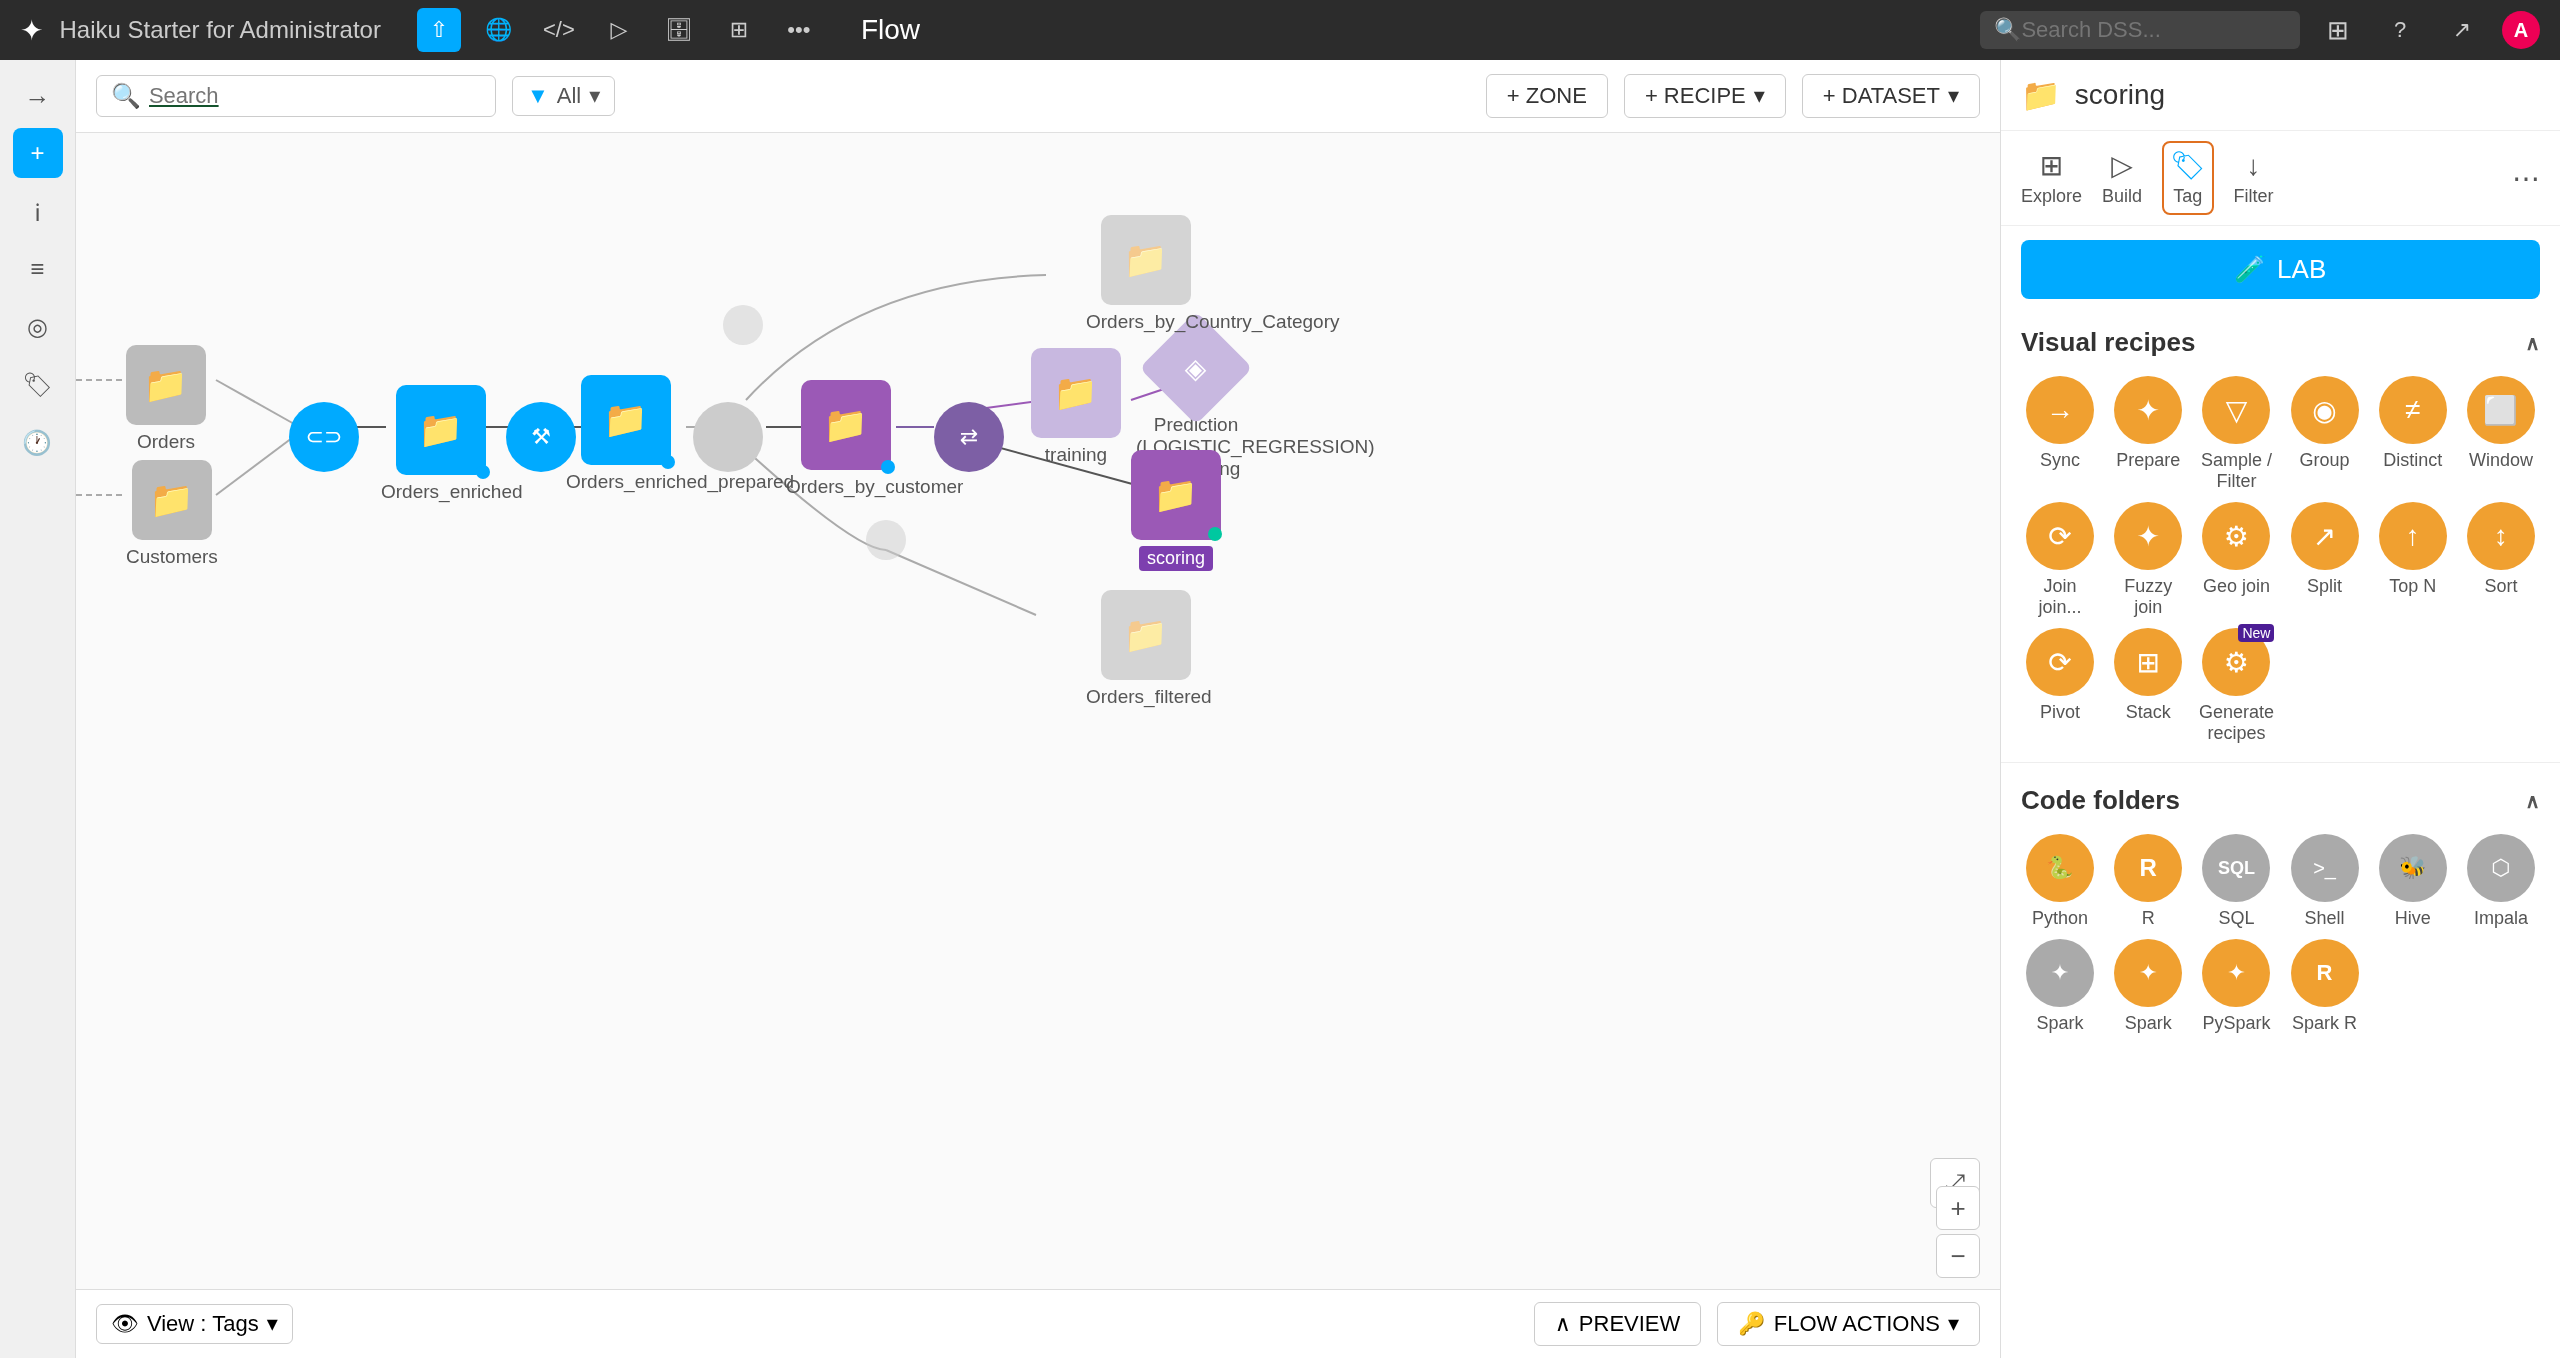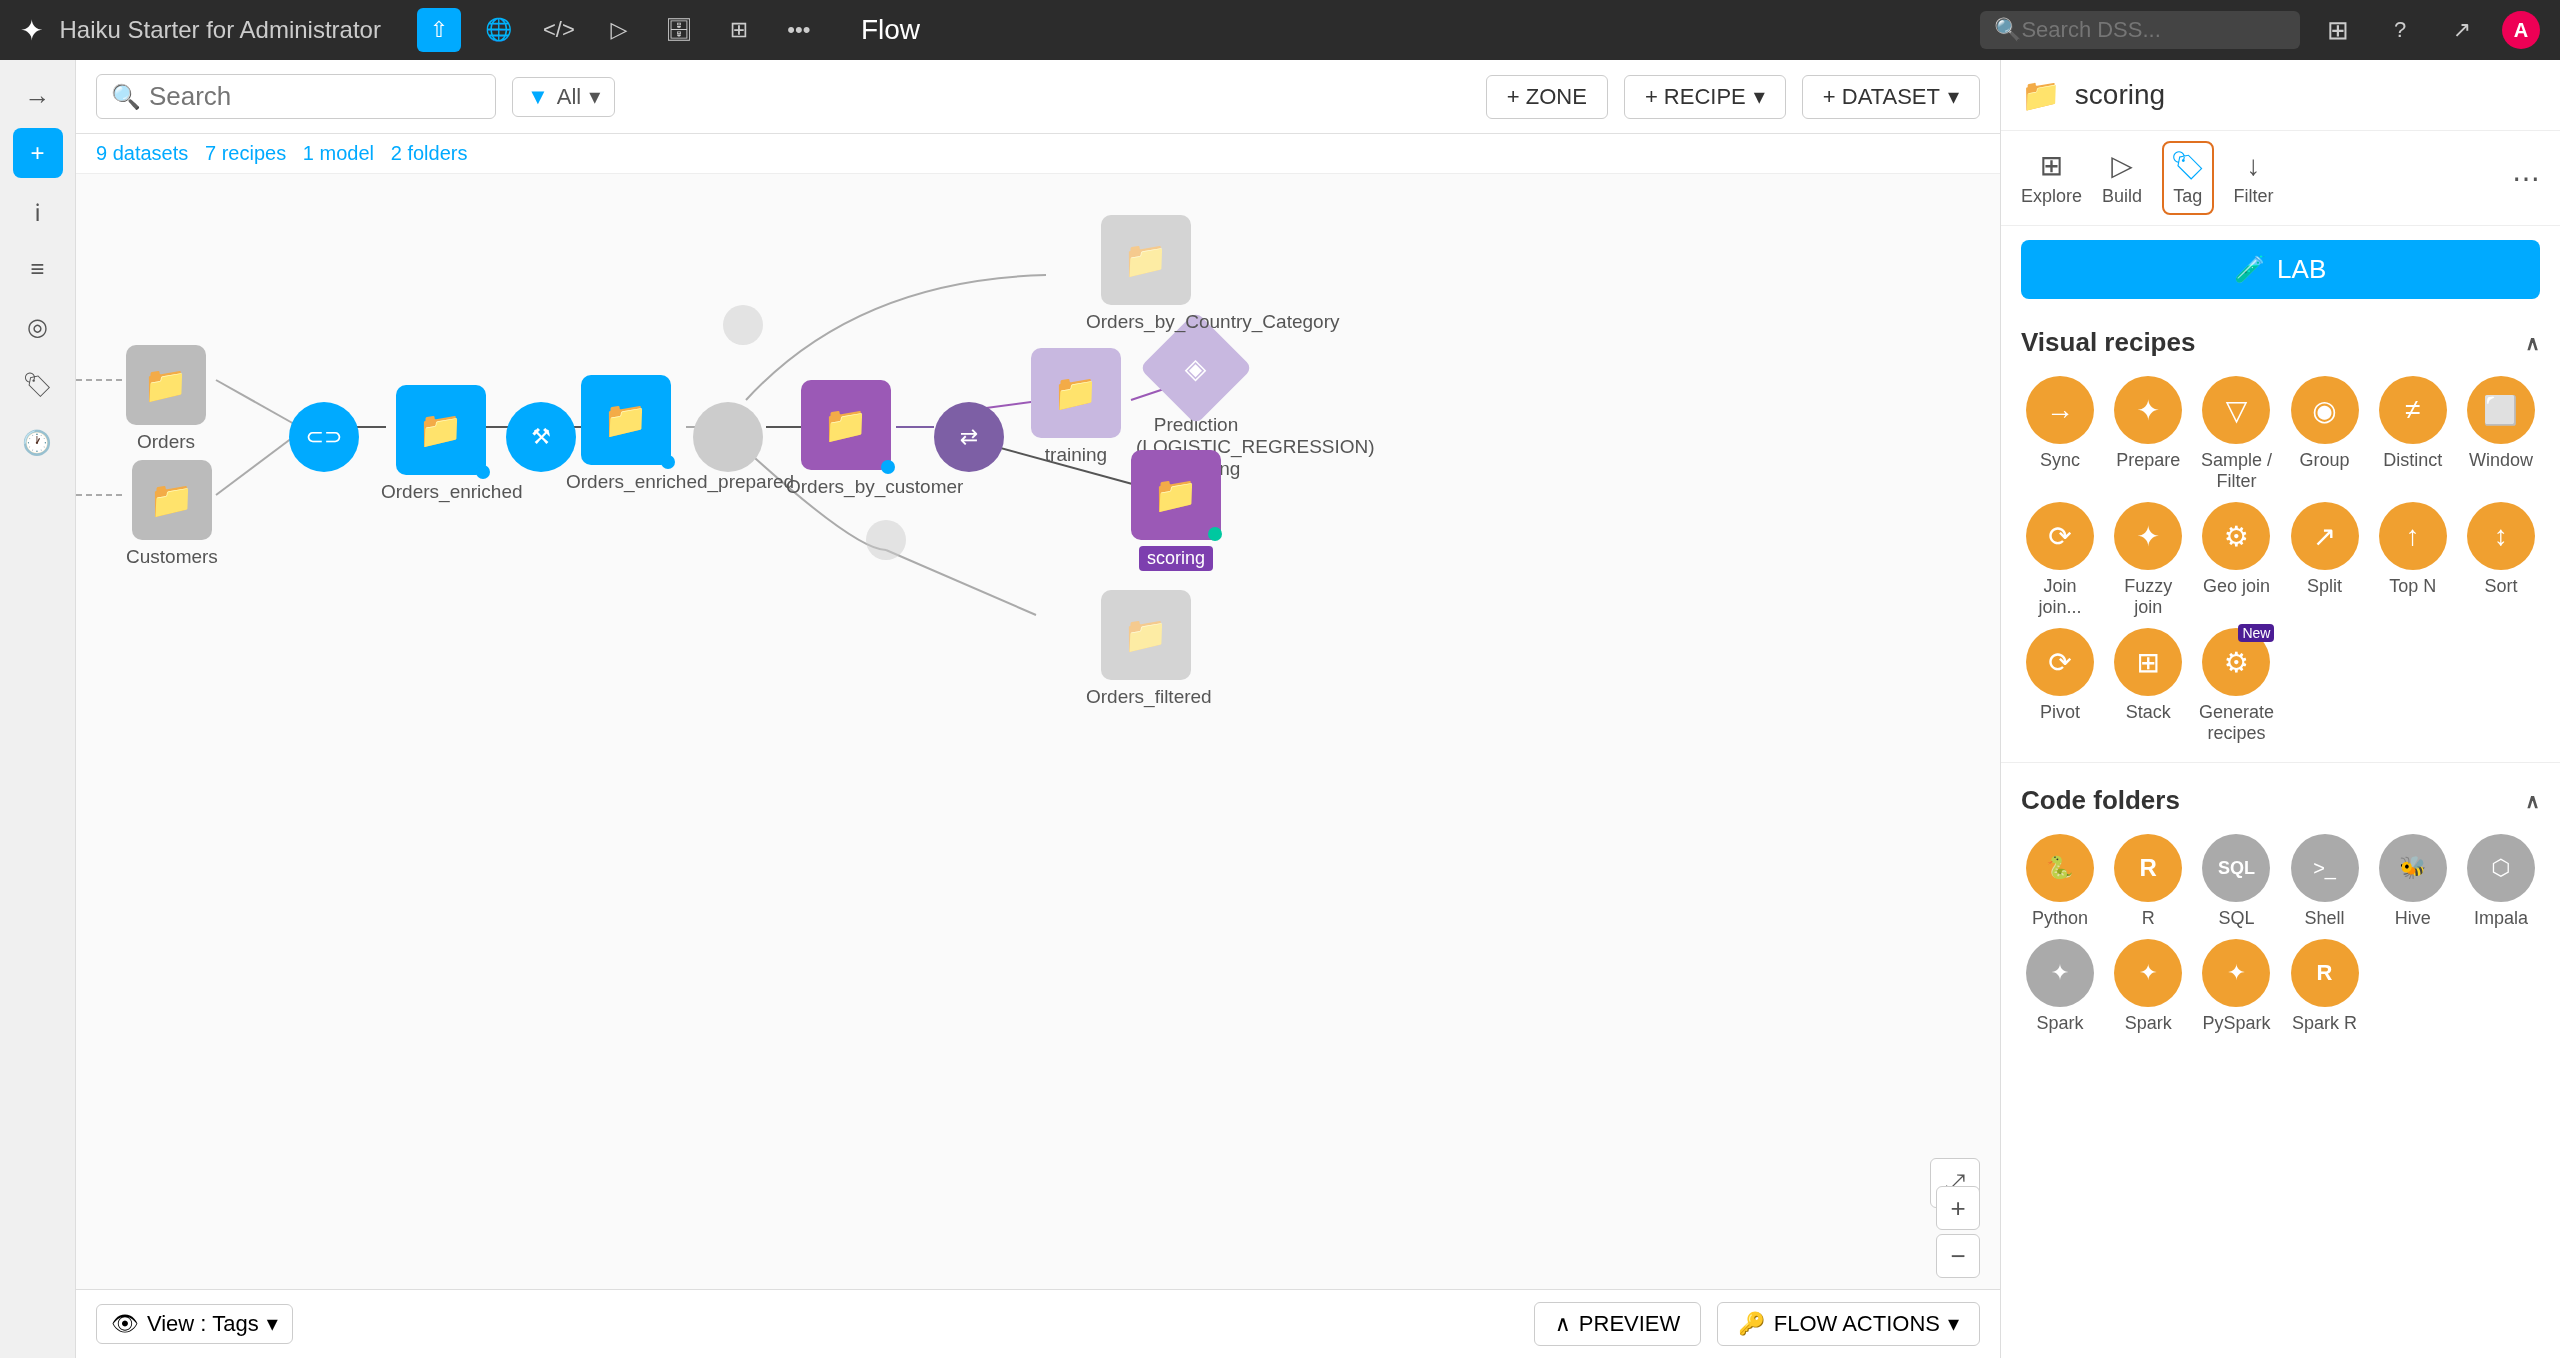--- a/index.html
+++ b/index.html
@@ -47,21 +47,21 @@
 
     
     #canvas-topbar {
       display: flex; align-items: center; padding: 14px 20px; gap: 16px;
       background: #fff; border-bottom: 1px solid #e0e0e0;
     }
     .search-box {
       display: flex; align-items: center; border: 1px solid #ccc; border-radius: 6px;
       padding: 6px 14px; gap: 8px; width: 400px;
     }
-    .search-box input { border: none; outline: none; font-size: 26px; width: 300px; color: #14532d; }
+    .search-box input { border: none; outline: none; font-size: 22px; width: 300px; color: #14532d; text-decoration: underline; }
     .filter-box {
       display: flex; align-items: center; border: 1px solid #ccc; border-radius: 6px;
       padding: 6px 14px; gap: 8px; font-size: 22px; color: #555; cursor: pointer;
     }
     .top-btn {
       padding: 8px 20px; border: 1px solid #ccc; border-radius: 6px;
       background: #fff; font-size: 22px; cursor: pointer; color: #333;
     }
     .top-btn.with-arrow { display: flex; align-items: center; gap: 8px; }
 
@@ -251,41 +251,20 @@
       <button class="top-btn with-arrow">
         <span>+ RECIPE</span>
         <span>▾</span>
       </button>
       <button class="top-btn with-arrow">
         <span>+ DATASET</span>
         <span>▾</span>
       </button>
     </div>
 
-    <div id="breadcrumb">
-      <a>
-        <span>9</span>
-        <span>datasets</span>
-      </a>
-      &nbsp;
-      <a>
-        <span>7</span>
-        <span>recipes</span>
-      </a>
-      &nbsp;
-      <a>
-        <span>1</span>
-        <span>model</span>
-      </a>
-      &nbsp;
-      <a>
-        <span>2</span>
-        <span>folders</span>
-      </a>
-    </div>
 
     <svg class="flow-svg">
 
       <line x1="140" y1="320" x2="220" y2="365" stroke="#aaa" stroke-width="2"></line>
 
       <line x1="140" y1="435" x2="220" y2="375" stroke="#aaa" stroke-width="2"></line>
 
       <line x1="255" y1="367" x2="310" y2="367" stroke="#555" stroke-width="2"></line>
 
       <line x1="400" y1="367" x2="440" y2="367" stroke="#555" stroke-width="2"></line>

